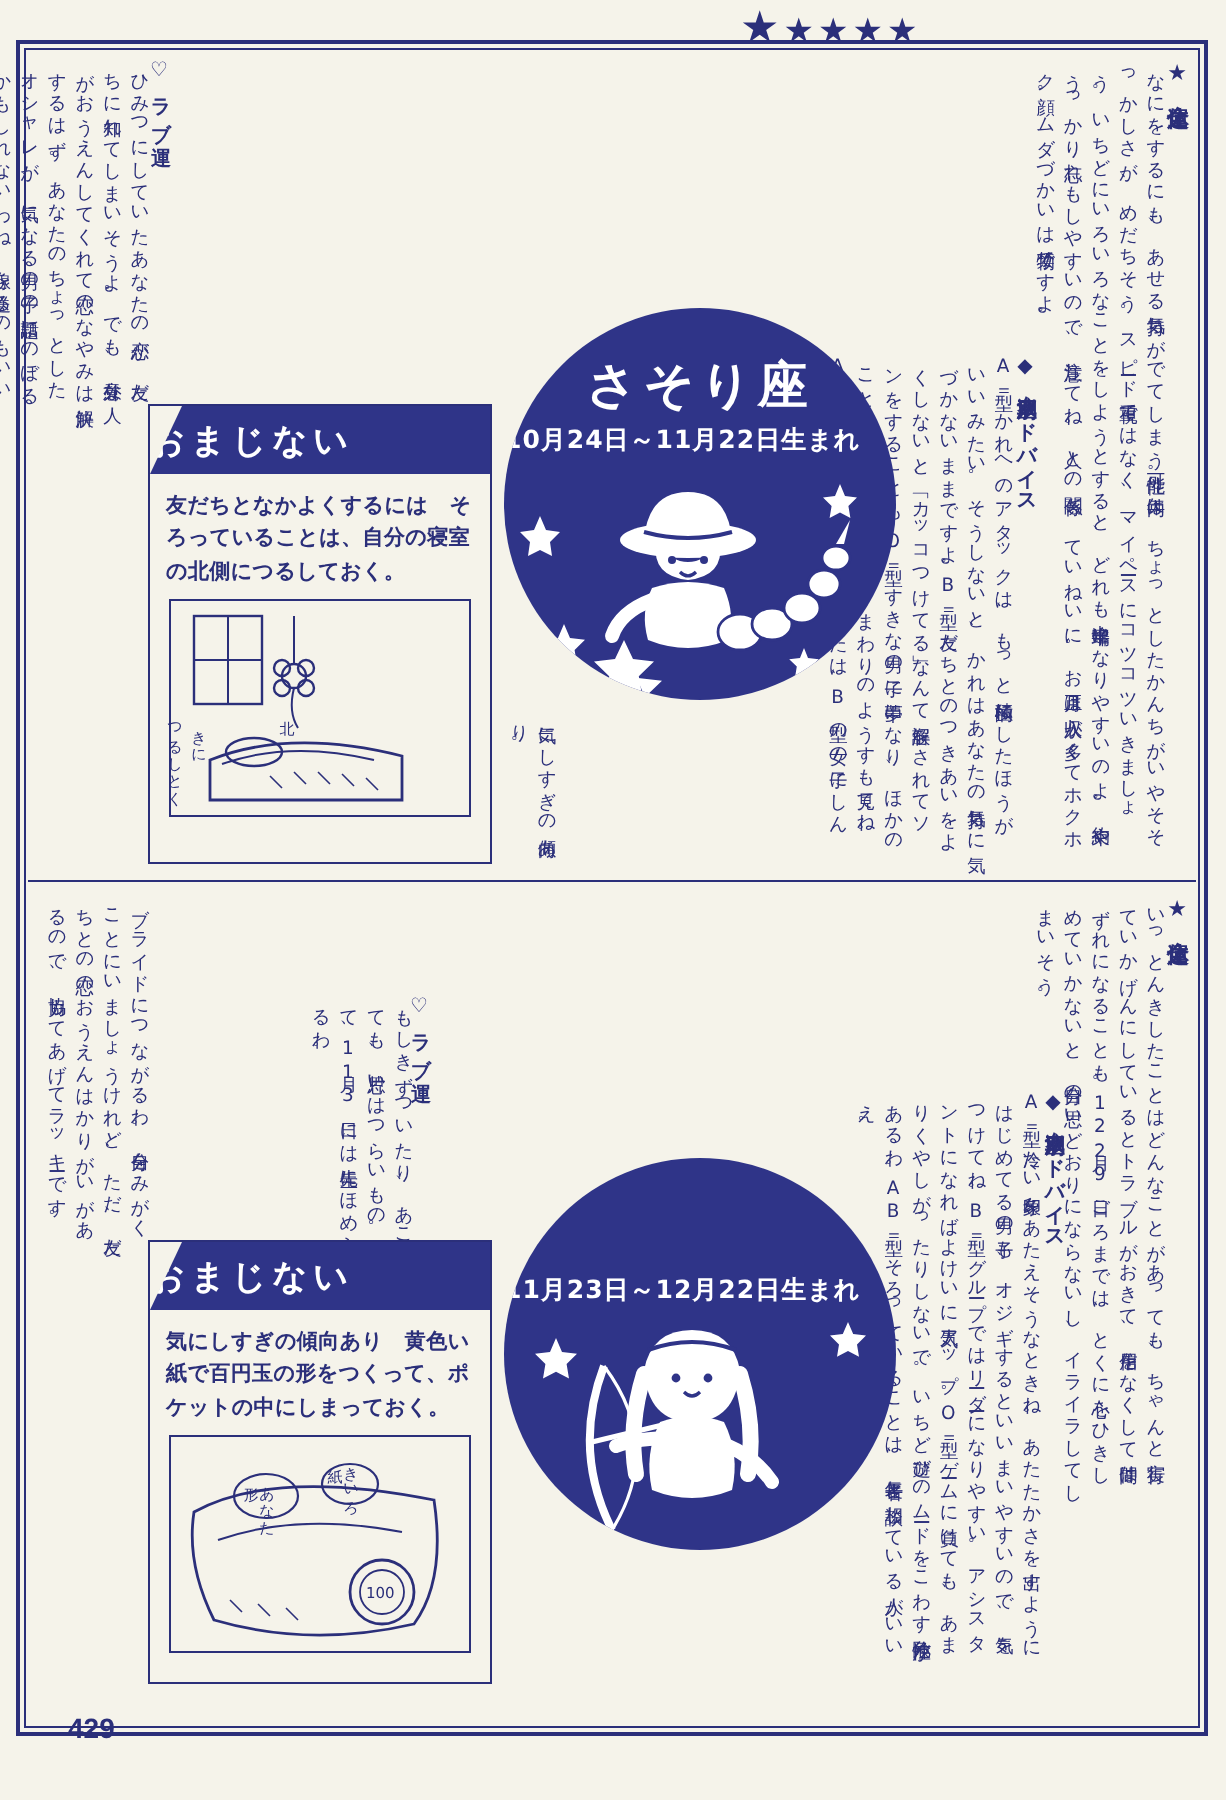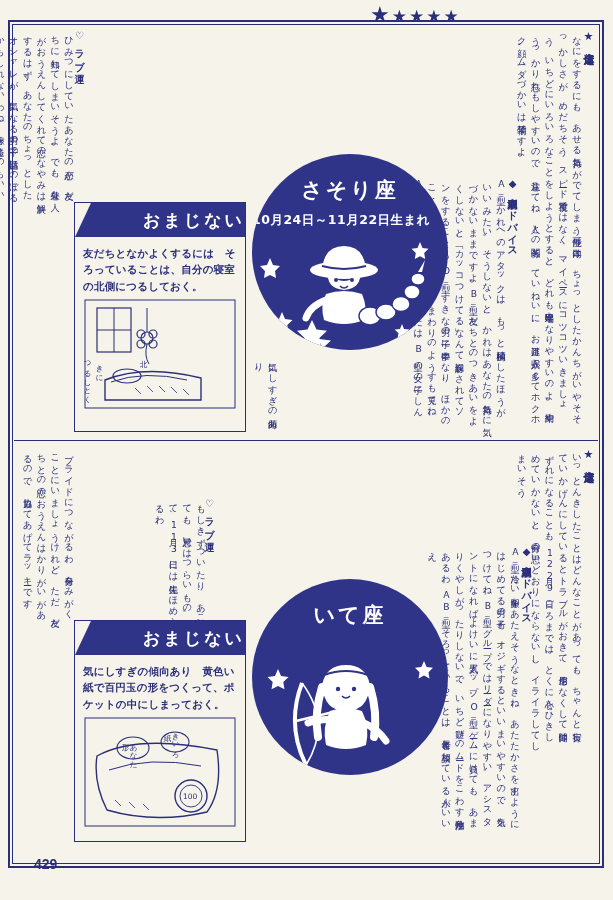--- a/index.html
+++ b/index.html
@@ -67,21 +67,21 @@
     width:196px;height:196px;border-radius:50%;
     background:#2f3488;
     color:#fff;
     overflow:hidden;
   }
   #medal-scorpio{left:238px;top:128px;}
   #medal-sagittarius{left:238px;top:135px;}
   .medal-title{
     position:absolute;left:0;right:0;top:22px;
     text-align:center;
-    font-size:21px;font-weight:bold;letter-spacing:3px;
+    font-size:25px;font-weight:bold;letter-spacing:3px;
     color:#ffffff;
     font-family:"DejaVu Sans",sans-serif;
   }
   .medal-dates{
     position:absolute;left:0;right:0;top:58px;
     text-align:left;
     font-size:12.5px;font-weight:bold;letter-spacing:0.5px;
     color:#ffffff;
   }
   .medal-art{position:absolute;left:0;top:70px;width:196px;height:126px;}
@@ -93,21 +93,21 @@
     background:#f5f3ea;
     box-sizing:border-box;
   }
   #omajinai-scorpio{left:60px;top:176px;width:172px;height:230px;}
   #omajinai-sagittarius{left:60px;top:176px;width:172px;height:222px;}
   .omajinai-head{
     position:relative;
     height:34px;
     background:#2f3488;
     color:#fff;
-    display:flex;align-items:center;justify-content:flex-end;
+    display:flex;align-items:center;justify-content:flex-start;
     font-size:17px;font-weight:bold;letter-spacing:3px;
   }
   .omajinai-head .corner{
     position:absolute;left:0;top:0;width:0;height:0;
     border-left:16px solid #f5f3ea;border-bottom:34px solid transparent;
   }
   .omajinai-body{
     padding:8px 8px 0 8px;
     font-size:10.5px;line-height:1.55;
     font-weight:bold;
@@ -235,21 +235,21 @@
 
     <div class="vtext bold" style="position:absolute;right:64px;top:102px;height:120px;font-size:10px;">◆血液型別アドバイス</div>
     <div class="vtext" style="position:absolute;right:76px;top:102px;height:284px;width:92px;">A型＝冷たい印象をあたえそうなときね。あたたかさを出すようにはじめてる男の子も、オジギするといいまいやすいので、気をつけてね。B型＝グループではリーダーになりやすい。アシスタントになればよけいに人気アップ。O型＝ゲームに負けても、あまりくやしがったりしないで。いちど遊びのムードをこわす危険性があるわ。AB型＝そろっていることは、年長者と相談している人がいいえ。</div>
 
     <div class="vtext bold" style="position:absolute;left:188px;top:54px;height:56px;font-size:10px;">♡ラブ運</div>
     <div class="vtext" style="position:absolute;left:170px;top:54px;height:180px;width:24px;">もしきずついたり、あこがれの人がいても、片思いはつらいもの。勉強だけは集中して、1月13日には先生にほめられる気配があるわ。</div>
 
     <div class="vtext" style="position:absolute;left:8px;top:4px;height:176px;width:54px;">ブライドにつながるわ。自分をみがくことにいましょうけれど、ただ、友だちとの恋のおうえんはかりがいがあるので、協力してあげてラッキーです。</div>
 
     <div class="medallion" id="medal-sagittarius">
-      <div class="medal-title">いて座</div>
+      <div class="medal-dates">11月23日～12月22日生まれ</div>
       <svg class="medal-art" viewBox="0 0 196 126">
         <path d="M26 20 l3 7 7.5 .9 -5.2 5.1 1.2 7.3 -6.5 -3.4 -6.5 3.4 1.2 -7.3 -5.2 -5.1 7.5 -.9z" fill="#fff"></path>
         <path d="M172 12 l2.6 6 6.4 .8 -4.5 4.4 1 6.2 -5.5 -2.9 -5.5 2.9 1 -6.2 -4.5 -4.4 6.4 -.8z" fill="#fff"></path>
         <path d="M18 96 l2.6 6 6.4 .8 -4.5 4.4 1 6.2 -5.5 -2.9 -5.5 2.9 1 -6.2 -4.5 -4.4 6.4 -.8z" fill="#fff"></path>
 
         <path d="M70 36 q4 -20 24 -20 q20 0 24 20 q-2 26 -24 26 q-22 0 -24 -26z" fill="#fff"></path>
         <path d="M70 38 q-8 26 -4 50" stroke="#fff" stroke-width="8" fill="none" stroke-linecap="round"></path>
         <path d="M118 38 q8 26 4 50" stroke="#fff" stroke-width="8" fill="none" stroke-linecap="round"></path>
         <circle cx="86" cy="40" r="2.2" fill="#2f3488"></circle>
         <circle cx="102" cy="40" r="2.2" fill="#2f3488"></circle>

